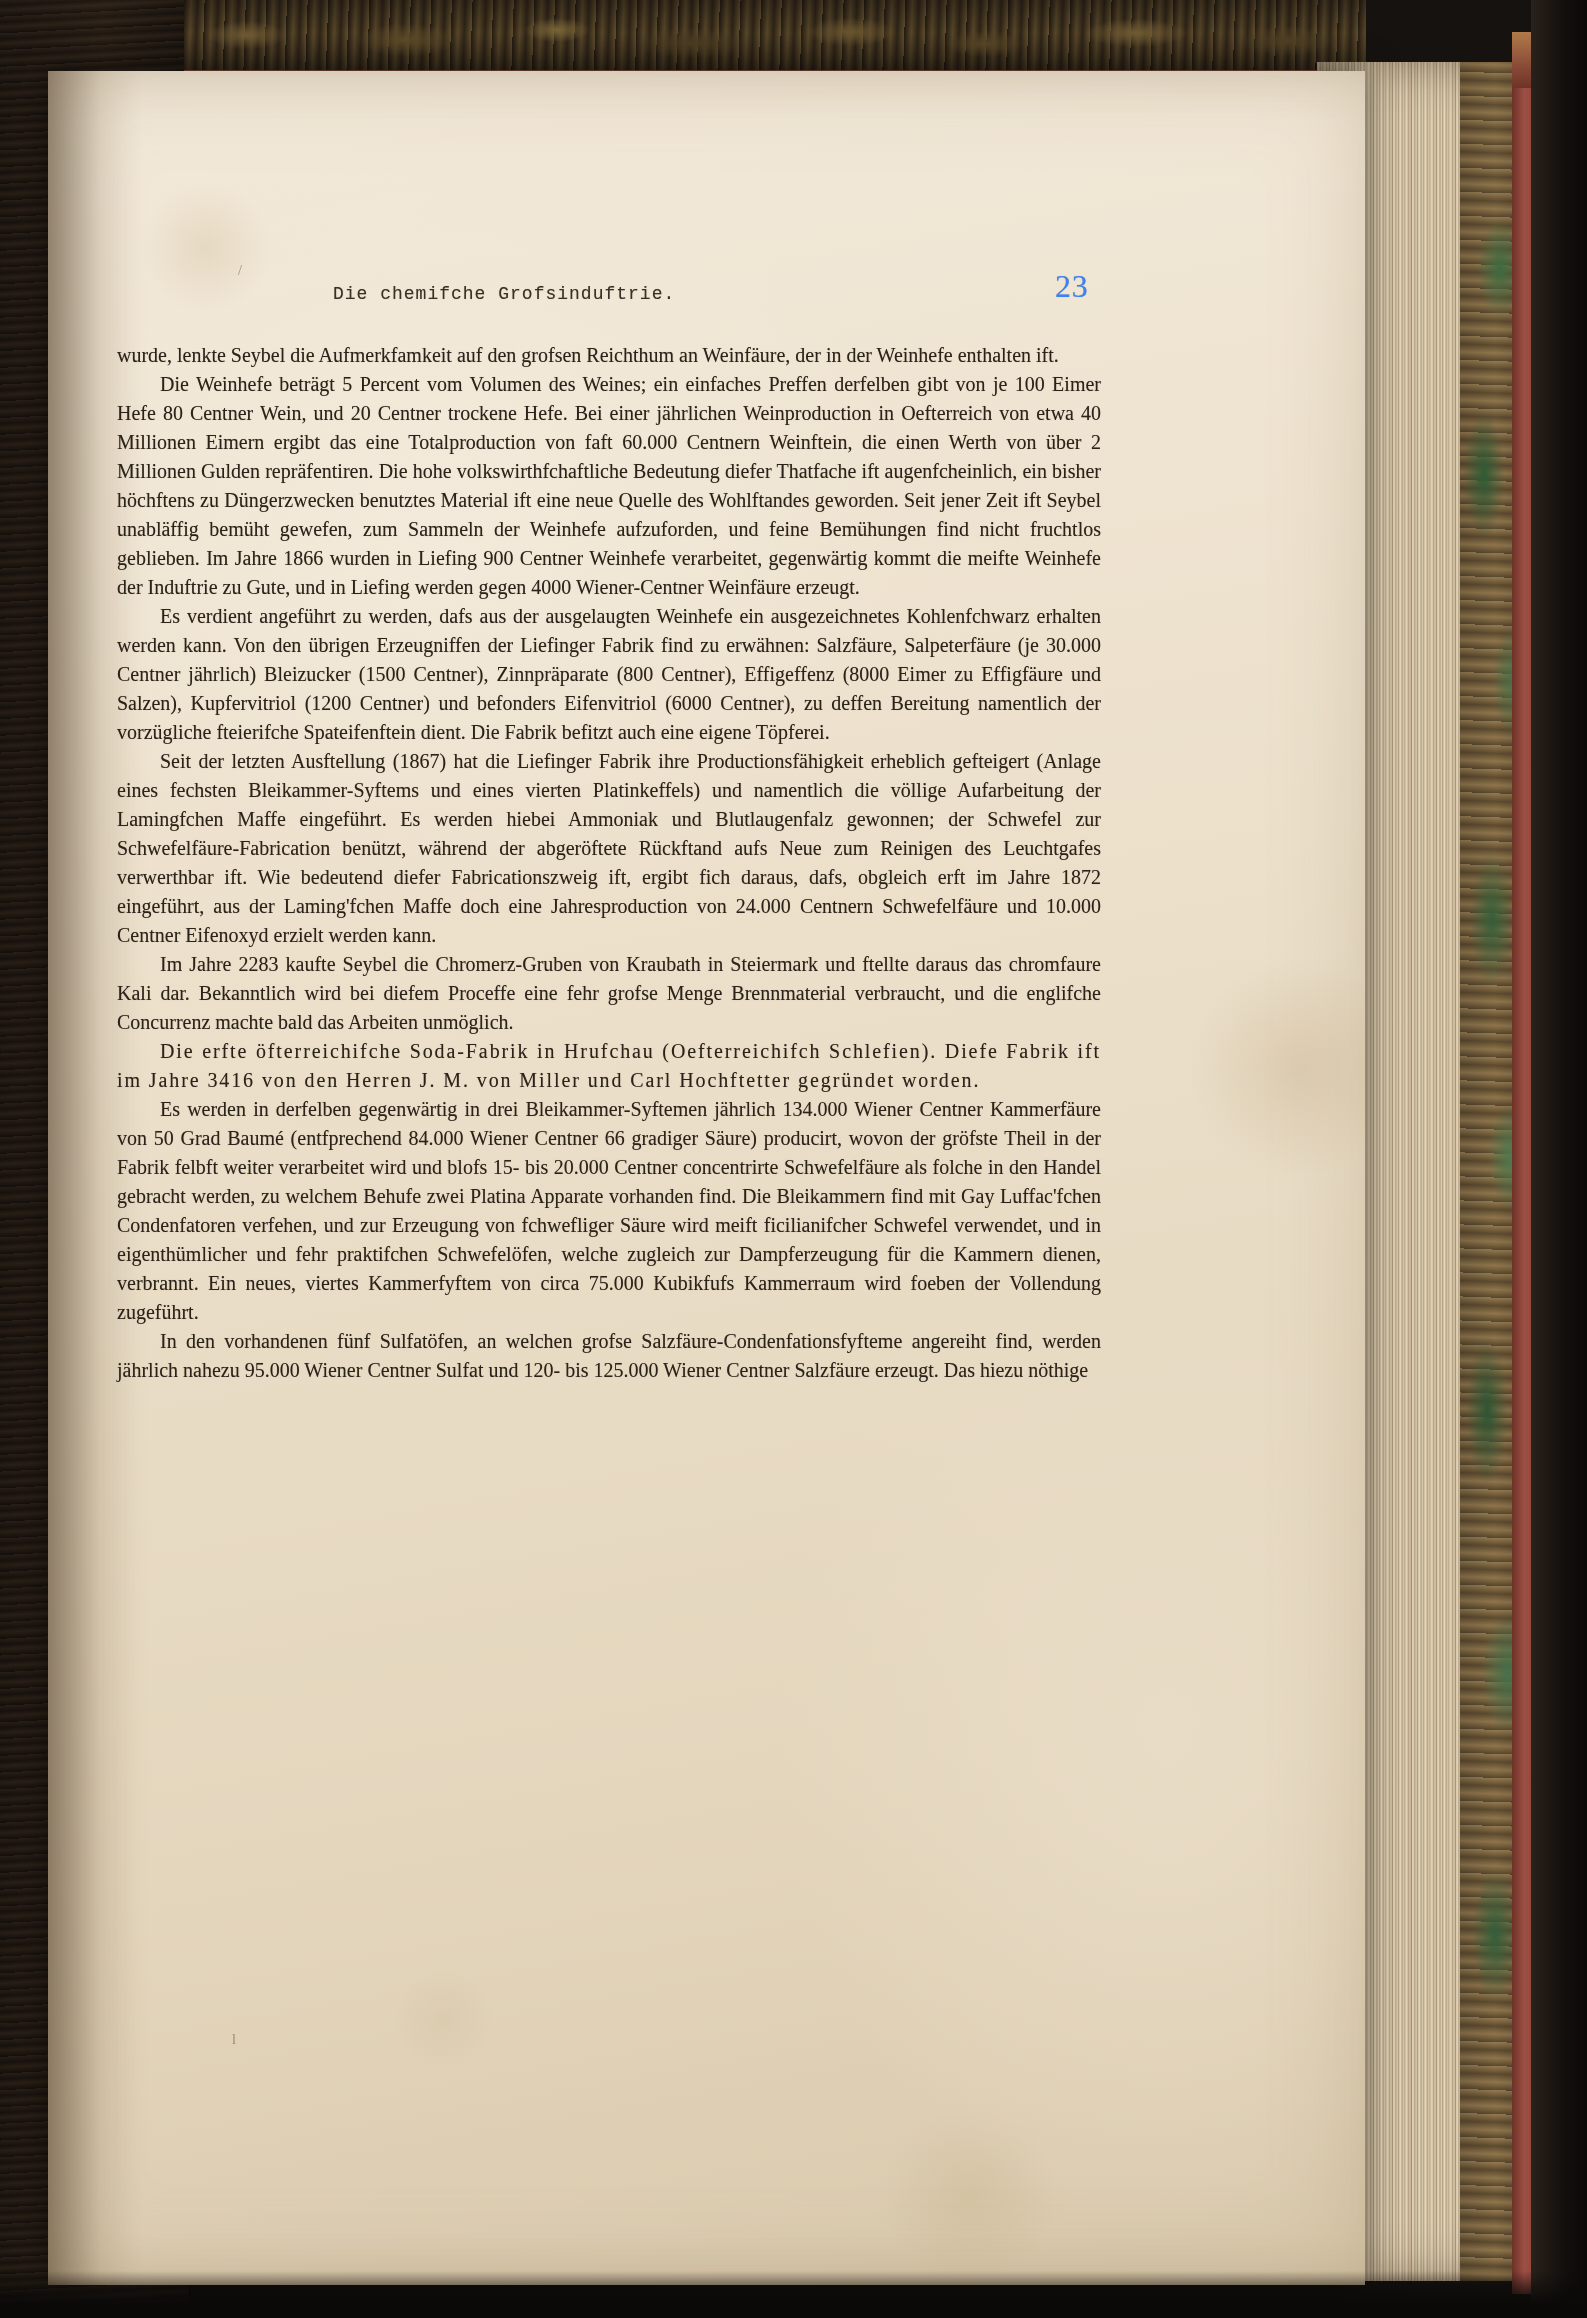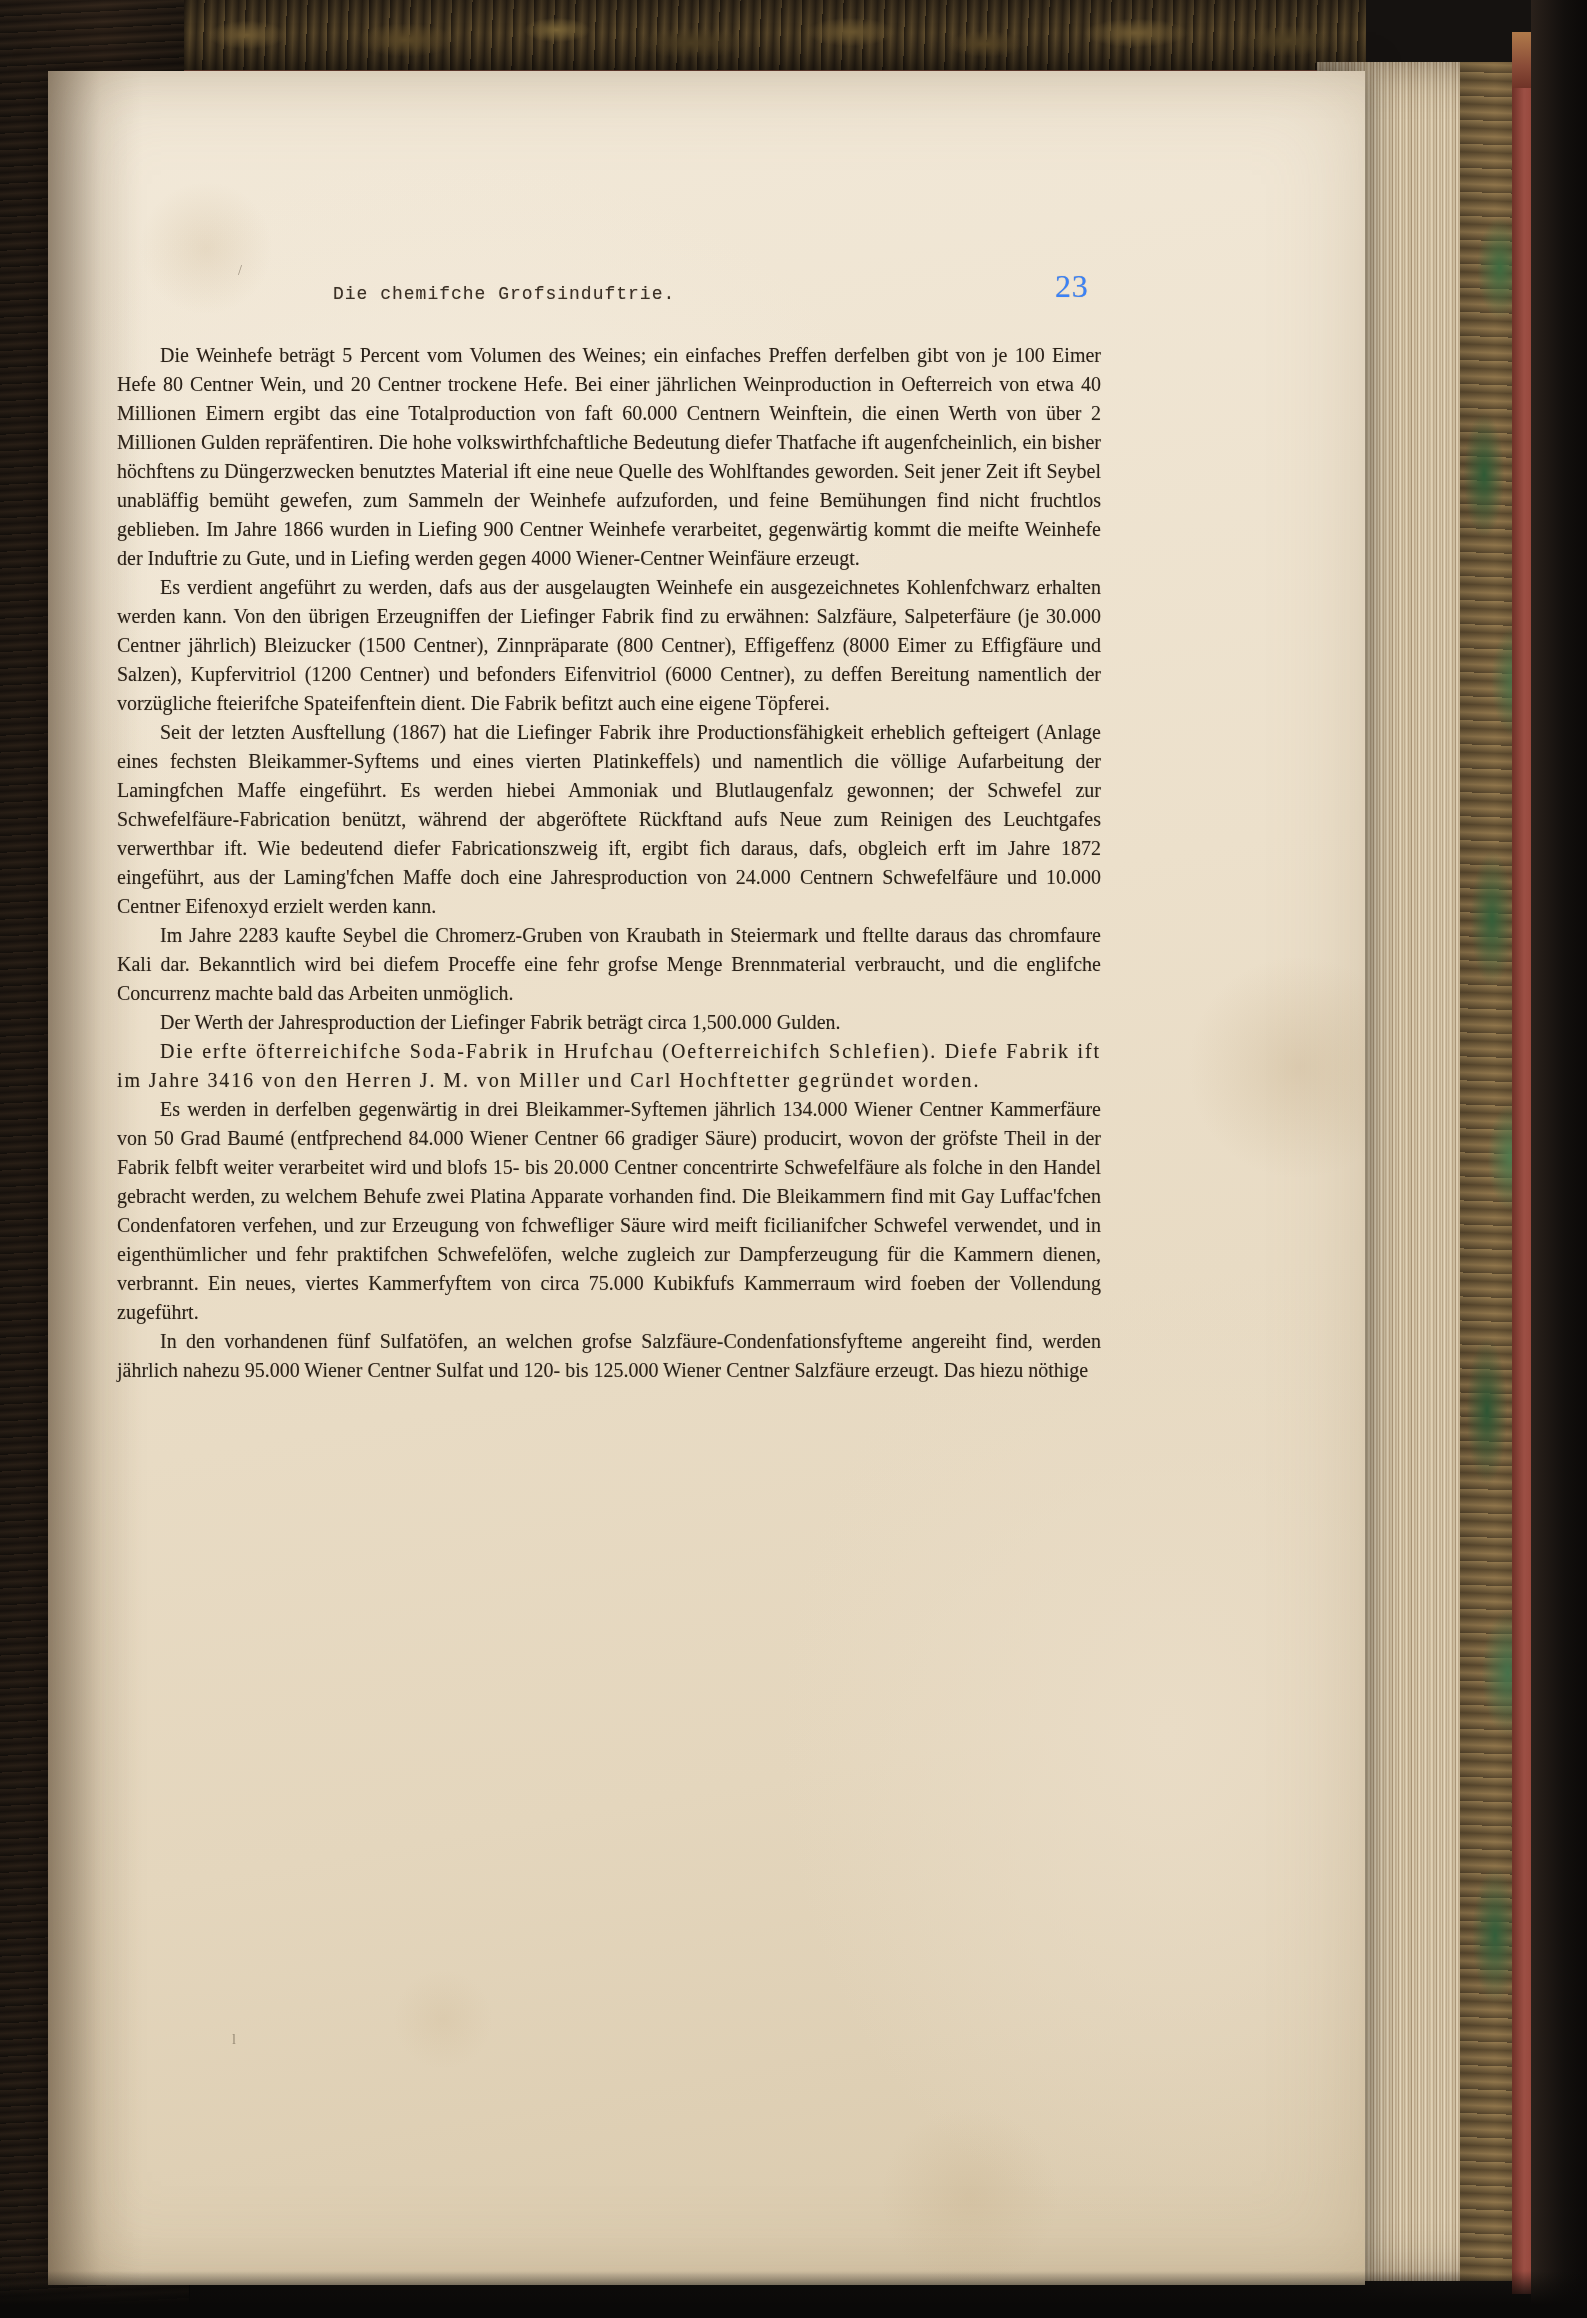--- a/index.html
+++ b/index.html
@@ -239,25 +239,25 @@
   <div class="cover-right-top"></div>
 
   <div class="page"></div>
   <div class="gutter-shadow"></div>
 
   <div class="running-head">Die chemifche Grofsinduftrie.</div>
 
   <div class="folio">23</div>
 
   <div class="body">
+    <p class="noindent">wurde, lenkte Seybel die Aufmerkfamkeit auf den grofsen Reichthum an Weinfäure, der in der Weinhefe enthalten ift.</p>
     <p>Die Weinhefe beträgt 5 Percent vom Volumen des Weines; ein einfaches Preffen derfelben gibt von je 100 Eimer Hefe 80 Centner Wein, und 20 Centner trockene Hefe. Bei einer jährlichen Weinproduction in Oefterreich von etwa 40 Millionen Eimern ergibt das eine Totalproduction von faft 60.000 Centnern Weinftein, die einen Werth von über 2 Millionen Gulden repräfentiren. Die hohe volkswirthfchaftliche Bedeutung diefer Thatfache ift augenfcheinlich, ein bisher höchftens zu Düngerzwecken benutztes Material ift eine neue Quelle des Wohlftandes geworden. Seit jener Zeit ift Seybel unabläffig bemüht gewefen, zum Sammeln der Weinhefe aufzuforden, und feine Bemühungen find nicht fruchtlos geblieben. Im Jahre 1866 wurden in Liefing 900 Centner Weinhefe verarbeitet, gegenwärtig kommt die meifte Weinhefe der Induftrie zu Gute, und in Liefing werden gegen 4000 Wiener-Centner Weinfäure erzeugt.</p>
     <p>Es verdient angeführt zu werden, dafs aus der ausgelaugten Weinhefe ein ausgezeichnetes Kohlenfchwarz erhalten werden kann. Von den übrigen Erzeugniffen der Liefinger Fabrik find zu erwähnen: Salzfäure, Salpeterfäure (je 30.000 Centner jährlich) Bleizucker (1500 Centner), Zinnpräparate (800 Centner), Effigeffenz (8000 Eimer zu Effigfäure und Salzen), Kupfervitriol (1200 Centner) und befonders Eifenvitriol (6000 Centner), zu deffen Bereitung namentlich der vorzügliche fteierifche Spateifenftein dient. Die Fabrik befitzt auch eine eigene Töpferei.</p>
     <p>Seit der letzten Ausftellung (1867) hat die Liefinger Fabrik ihre Productionsfähigkeit erheblich gefteigert (Anlage eines fechsten Bleikammer-Syftems und eines vierten Platinkeffels) und namentlich die völlige Aufarbeitung der Lamingfchen Maffe eingeführt. Es werden hiebei Ammoniak und Blutlaugenfalz gewonnen; der Schwefel zur Schwefelfäure-Fabrication benützt, während der abgeröftete Rückftand aufs Neue zum Reinigen des Leuchtgafes verwerthbar ift. Wie bedeutend diefer Fabricationszweig ift, ergibt fich daraus, dafs, obgleich erft im Jahre 1872 eingeführt, aus der Laming'fchen Maffe doch eine Jahresproduction von 24.000 Centnern Schwefelfäure und 10.000 Centner Eifenoxyd erzielt werden kann.</p>
     <p>Im Jahre 2283 kaufte Seybel die Chromerz-Gruben von Kraubath in Steiermark und ftellte daraus das chromfaure Kali dar. Bekanntlich wird bei diefem Proceffe eine fehr grofse Menge Brennmaterial verbraucht, und die englifche Concurrenz machte bald das Arbeiten unmöglich.</p>
-    <p>Der Werth der Jahresproduction der Liefinger Fabrik beträgt circa 1,500.000 Gulden.</p>
     <p class="spaced">Die erfte öfterreichifche Soda-Fabrik in Hrufchau (Oefterreichifch Schlefien). Diefe Fabrik ift im Jahre 3416 von den Herren J. M. von Miller und Carl Hochftetter gegründet worden.</p>
     <p>Es werden in derfelben gegenwärtig in drei Bleikammer-Syftemen jährlich 134.000 Wiener Centner Kammerfäure von 50 Grad Baumé (entfprechend 84.000 Wiener Centner 66 gradiger Säure) producirt, wovon der gröfste Theil in der Fabrik felbft weiter verarbeitet wird und blofs 15- bis 20.000 Centner concentrirte Schwefelfäure als folche in den Handel gebracht werden, zu welchem Behufe zwei Platina Apparate vorhanden find. Die Bleikammern find mit Gay Luffac'fchen Condenfatoren verfehen, und zur Erzeugung von fchwefliger Säure wird meift ficilianifcher Schwefel verwendet, und in eigenthümlicher und fehr praktifchen Schwefelöfen, welche zugleich zur Dampferzeugung für die Kammern dienen, verbrannt. Ein neues, viertes Kammerfyftem von circa 75.000 Kubikfufs Kammerraum wird foeben der Vollendung zugeführt.</p>
     <p>In den vorhandenen fünf Sulfatöfen, an welchen grofse Salzfäure-Condenfationsfyfteme angereiht find, werden jährlich nahezu 95.000 Wiener Centner Sulfat und 120- bis 125.000 Wiener Centner Salzfäure erzeugt. Das hiezu nöthige</p>
   </div>
 
   <div class="pencil" style="left:238px; top:262px;">/</div>
   <div class="pencil" style="left:232px; top:2031px;">l</div>
 
   <div class="bed-right"></div>
   <div class="bed-bottom"></div>

